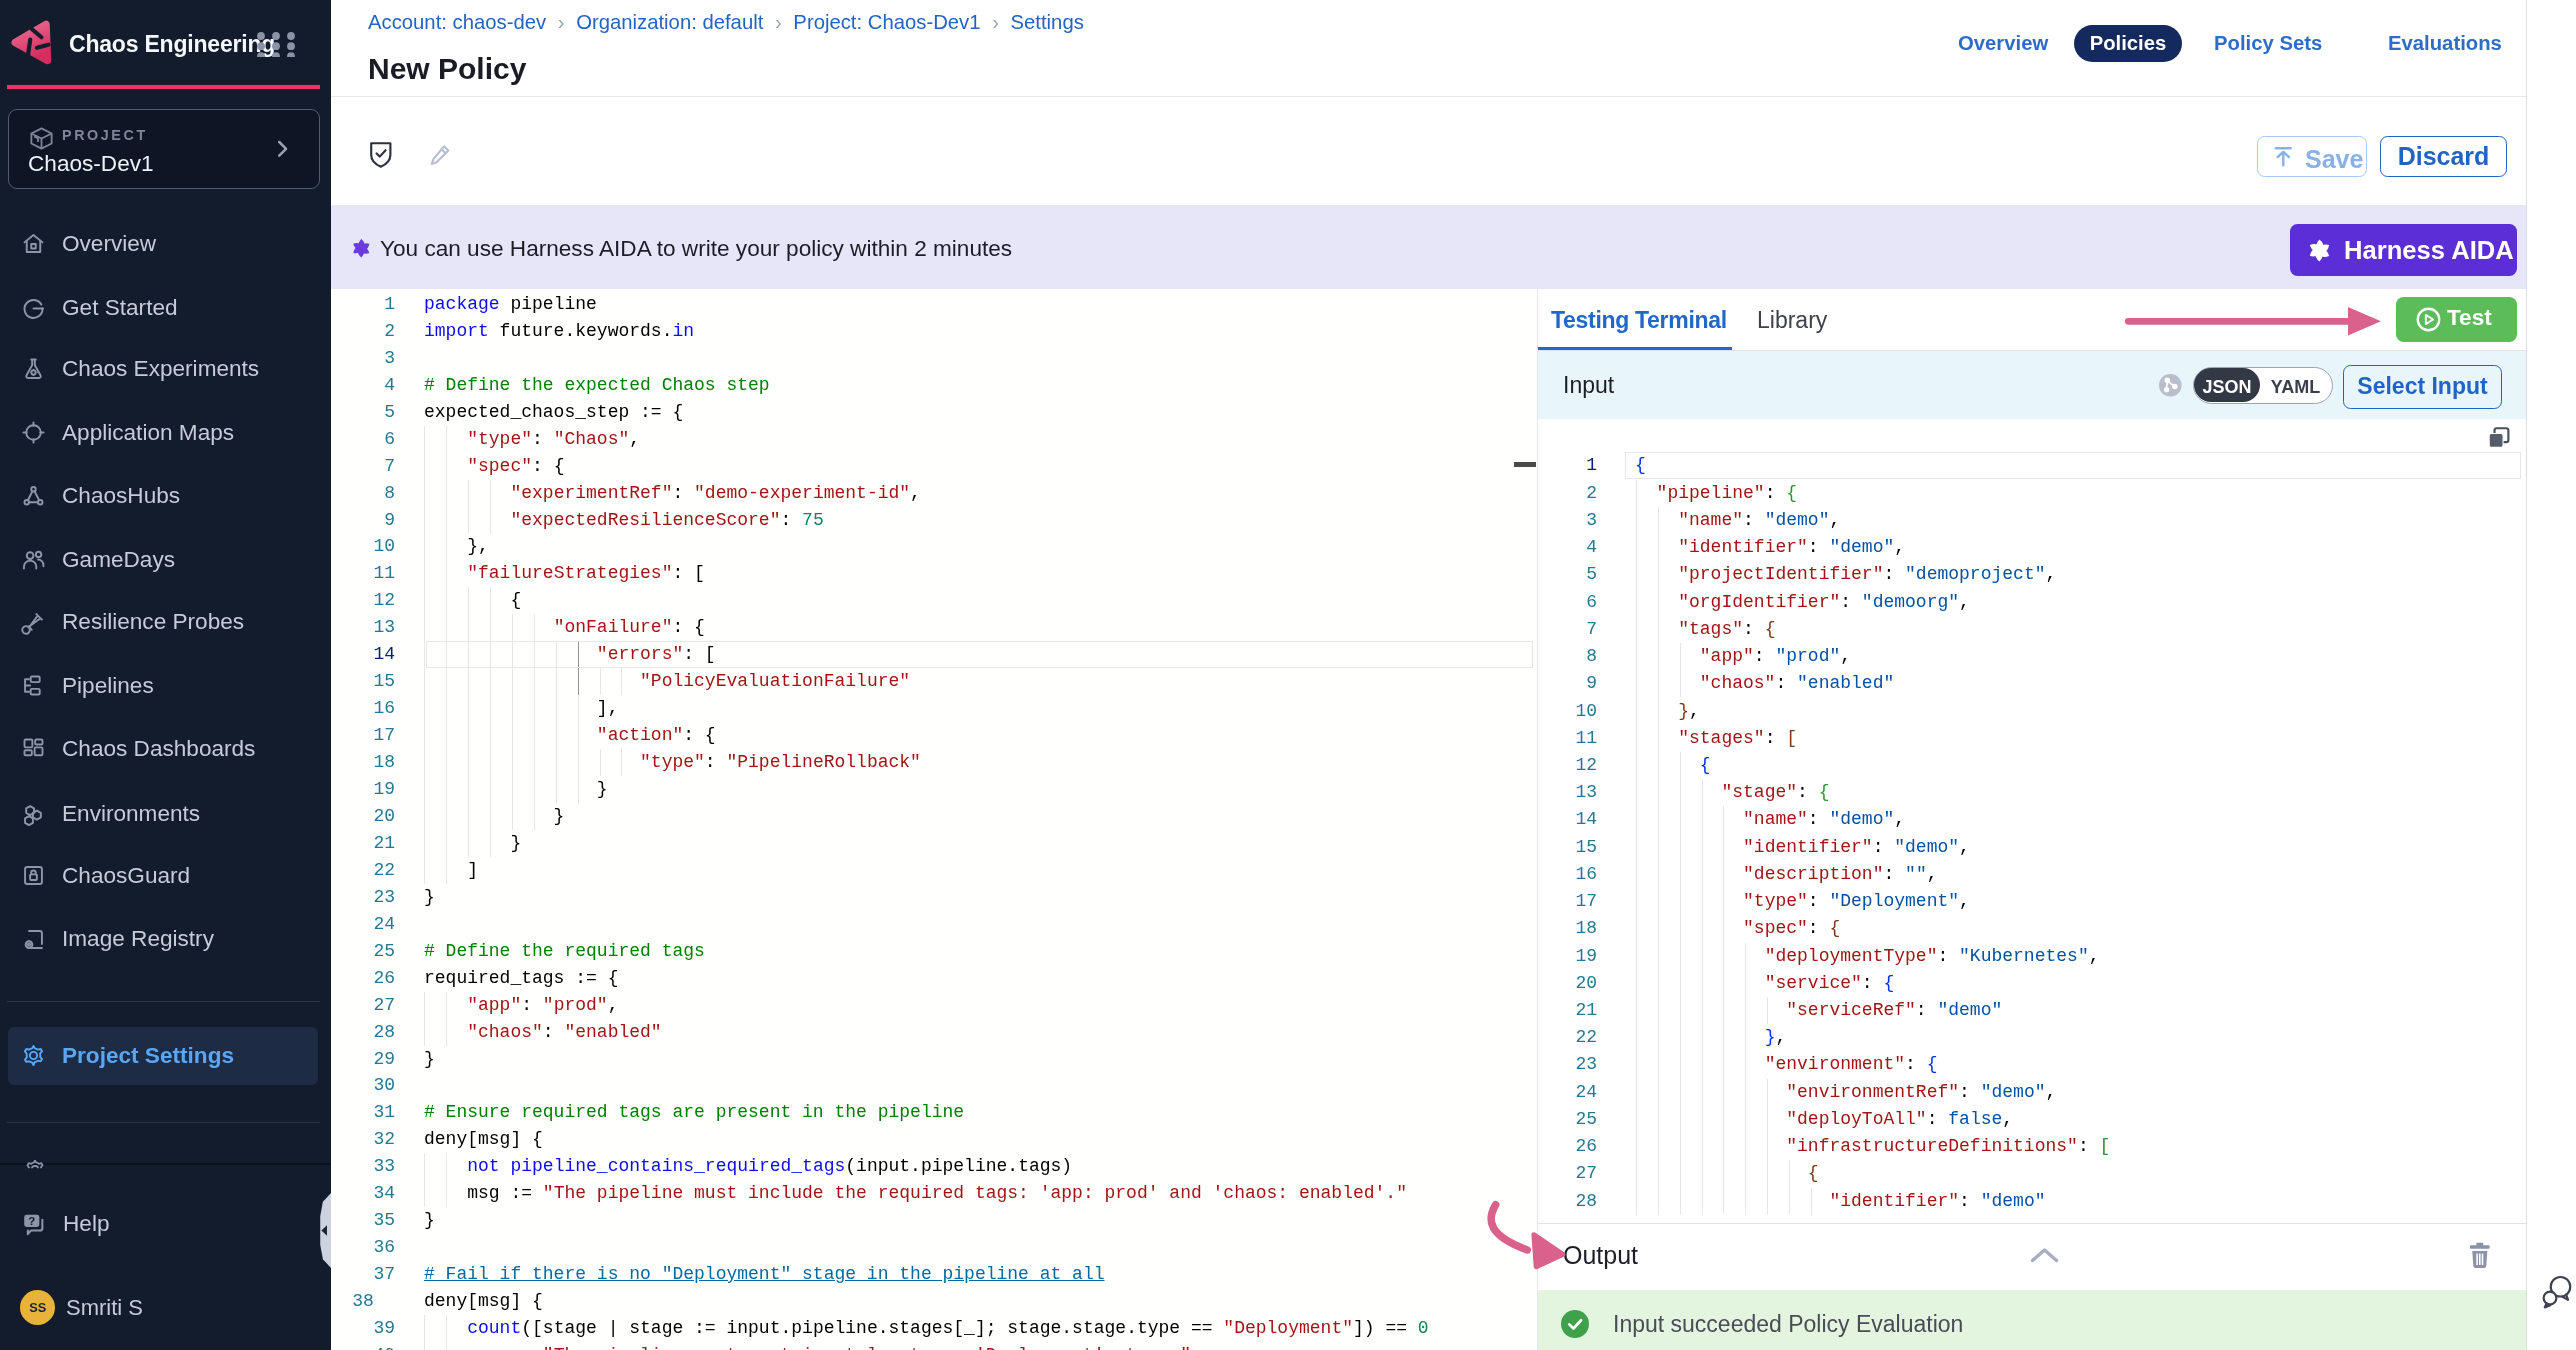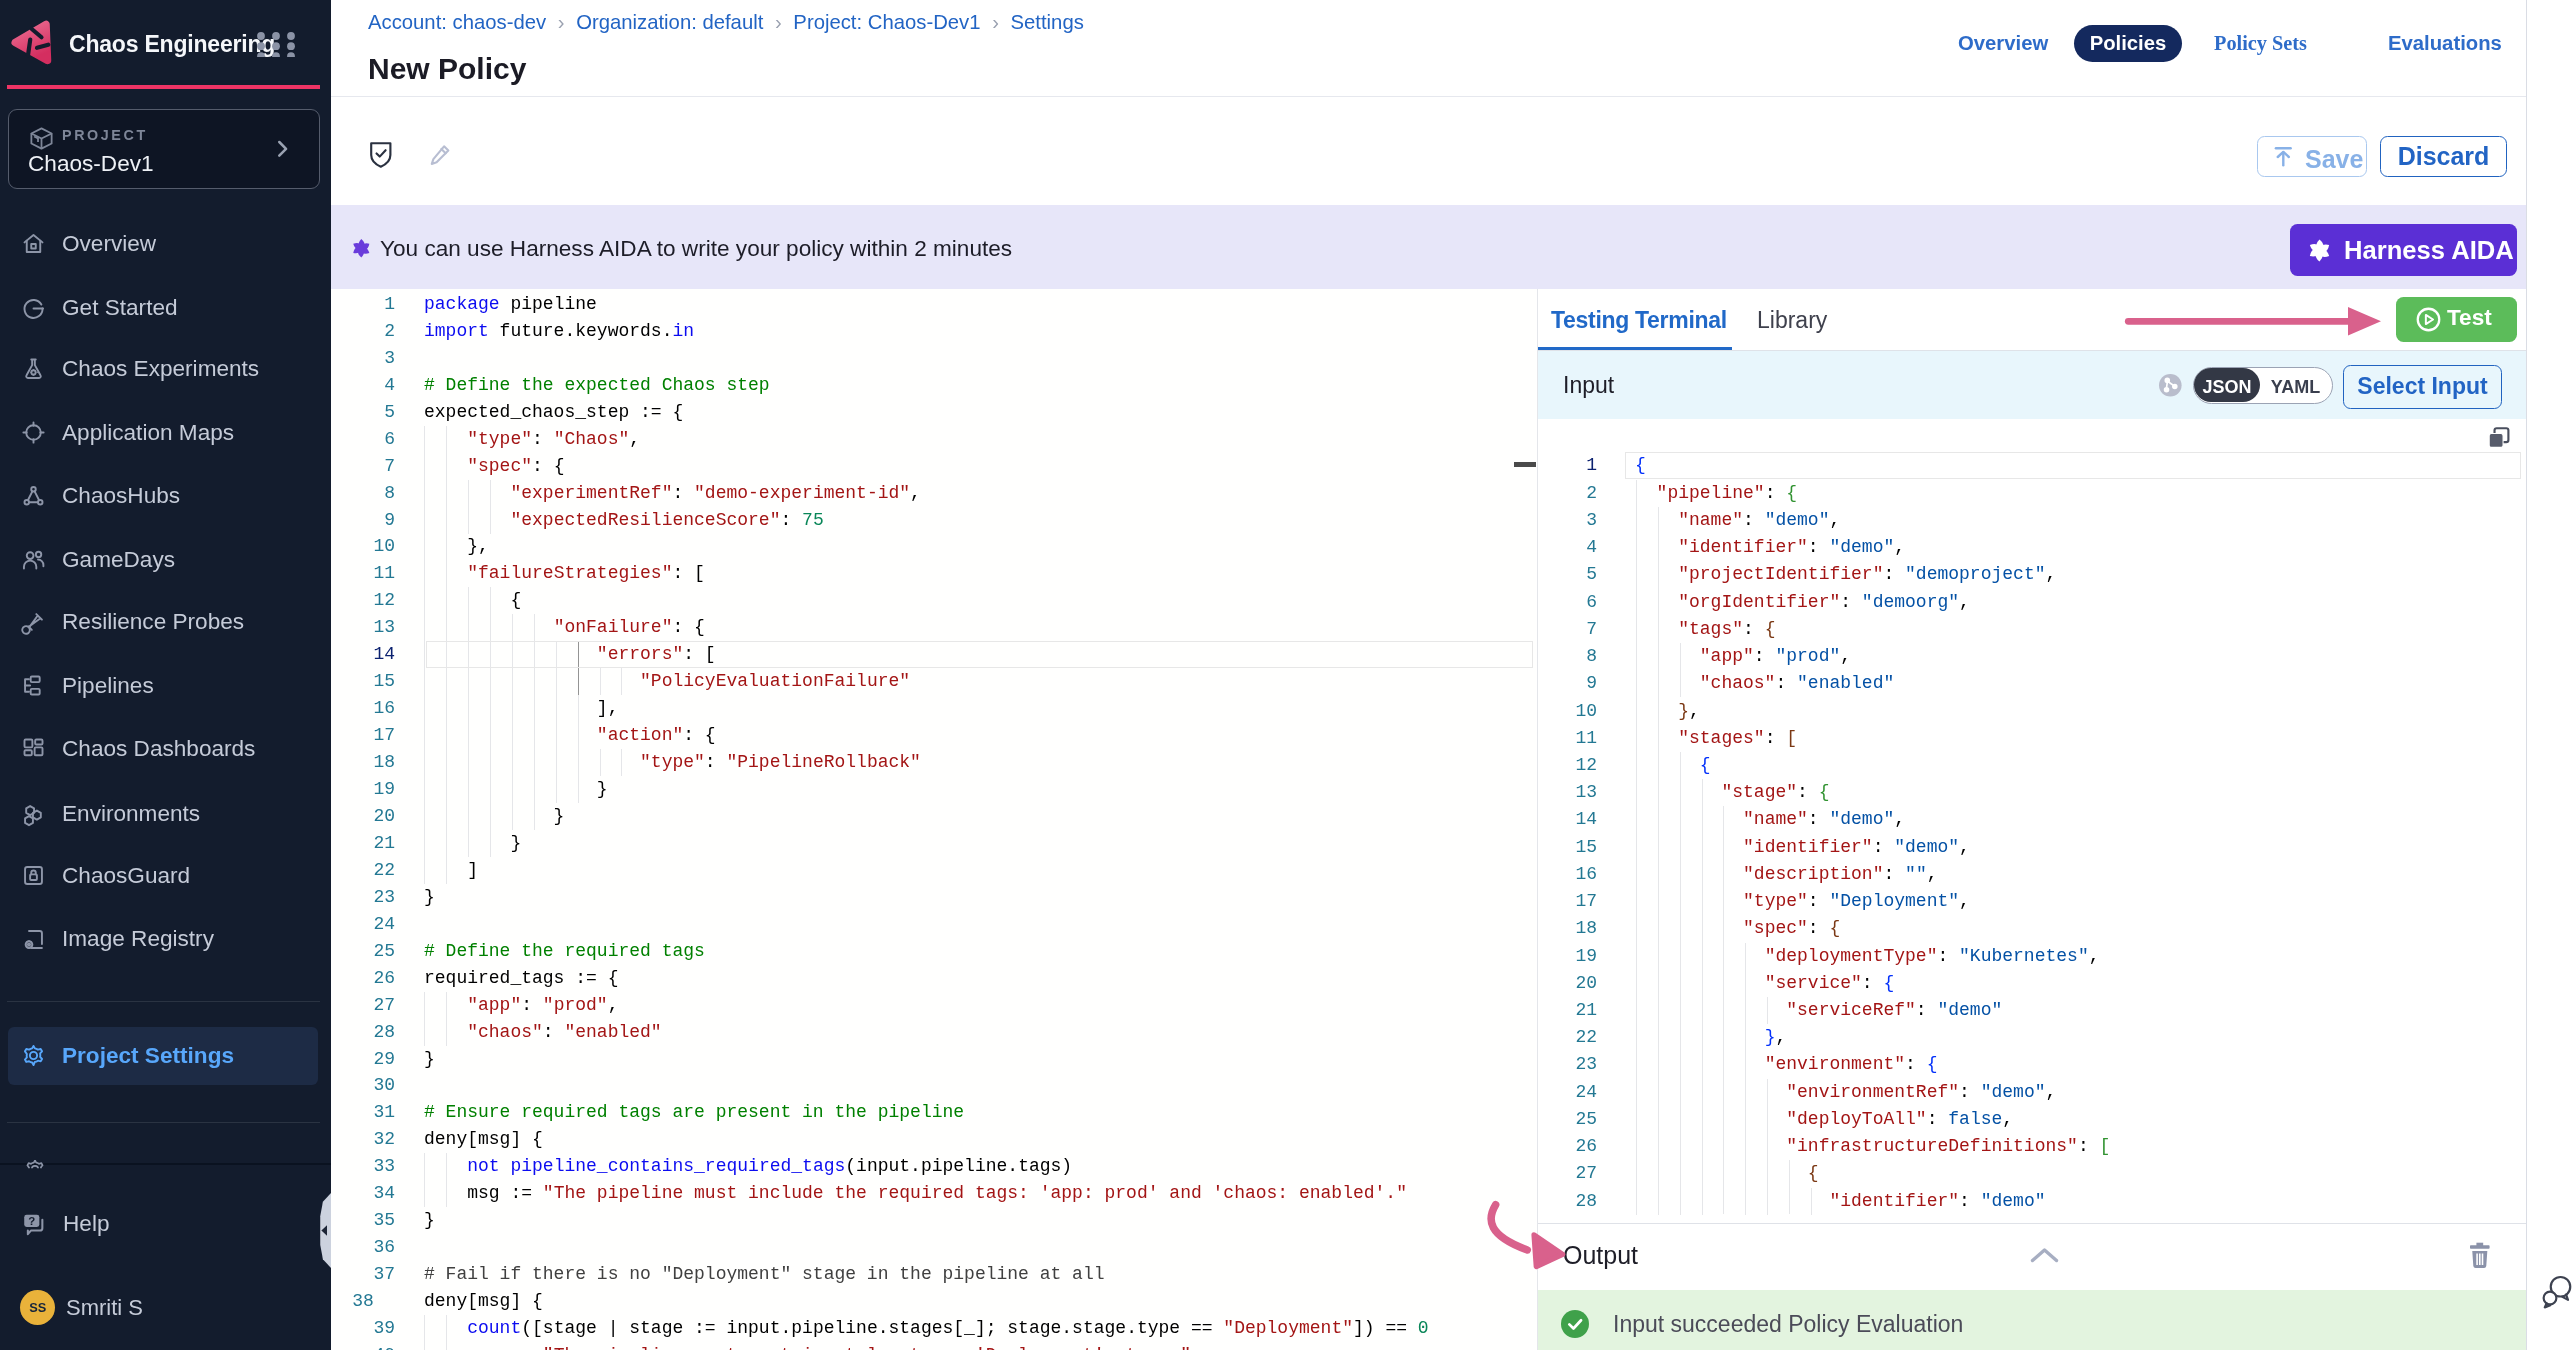--- a/index.html
+++ b/index.html
@@ -147,21 +147,21 @@
 <svg class="a" style="left:313px;top:1192px;" width="19" height="77" viewBox="0 0 25 102">
 <path d="M25 0 L13 13 L9.5 32 L9.5 70 L13 89 L25 102 Z" fill="#ccd2de"></path>
 <path d="M18.5 44 L11 51 L18.5 58 Z" fill="#1c2536"></path>
 </svg>
 <div class="a" style="left:331px;top:0;width:2245px;height:96px;background:#fff;border-bottom:1.1px solid #e6e8ee;"></div>
 <div class="a" style="left:368px;top:10.5px;font-size:20.3px;color:#2264c4;">Account: chaos-dev <span style="color:#9aa1b0;padding:0 6px;">›</span> Organization: default <span style="color:#9aa1b0;padding:0 6px;">›</span> Project: Chaos-Dev1 <span style="color:#9aa1b0;padding:0 6px;">›</span> Settings</div>
 <div class="a" style="left:368px;top:52px;font-size:30px;font-weight:bold;color:#1b1b25;">New Policy</div>
 <div class="a" style="left:1958px;top:32px;font-size:20.3px;font-weight:bold;color:#2e6cc9;">Overview</div>
 <div class="a" style="left:2074px;top:25px;width:108px;height:37px;border-radius:19px;background:#14295e;"></div>
 <div class="a" style="left:2074px;top:32px;width:108px;text-align:center;font-size:20.3px;font-weight:bold;color:#fff;">Policies</div>
-<div class="a" style="left:2214px;top:32px;font-size:20.3px;font-weight:bold;color:#2e6cc9;font-family:Liberation Serif, serif;">Policy Sets</div>
+<div class="a" style="left:2214px;top:32px;font-size:20.3px;font-weight:bold;color:#2e6cc9;">Policy Sets</div>
 <div class="a" style="left:2388px;top:32px;font-size:20.3px;font-weight:bold;color:#2e6cc9;">Evaluations</div>
 <svg class="a" style="left:368px;top:140px;" width="25.6" height="30" viewBox="0 0 24 28" fill="none" stroke="#2a3140" stroke-width="2" stroke-linecap="round" stroke-linejoin="round">
 <path d="M3 3 H21 V14 Q21 21 12 25 Q3 21 3 14 Z"></path>
     <path d="M8 12.5 L11 15.5 L16.5 9.5"></path>
   </svg>
 <svg class="a" style="left:427px;top:142px;" width="25.6" height="30" viewBox="0 0 24 28" fill="none" stroke="#b8bed2" stroke-width="2" stroke-linecap="round" stroke-linejoin="round">
 <path d="M16 4 L20 8 L9 19 L4.5 20.5 L6 16 Z"></path>
     <path d="M13.5 6.5 L17.5 10.5"></path>
   </svg>
 <div class="a" style="left:2257px;top:136px;width:110px;height:41px;border:1.1px solid #a9c8ef;border-radius:7.5px;box-sizing:border-box;"></div>
@@ -279,21 +279,21 @@
 <div class="mono a" style="left:0;top:837px;width:64px;height:27px;line-height:27px;text-align:right;color:#237893;">32</div>
 <div class="mono a" style="left:93px;top:837px;height:27px;line-height:27px;color:#000000;"><span style="color:#000000;">deny[msg]&nbsp;{</span></div>
 <div class="mono a" style="left:0;top:864px;width:64px;height:27px;line-height:27px;text-align:right;color:#237893;">33</div>
 <div class="mono a" style="left:93px;top:864px;height:27px;line-height:27px;color:#000000;">&nbsp;&nbsp;&nbsp;&nbsp;<span style="color:#0c0cf0;">not</span>&nbsp;<span style="color:#0c0cf0;">pipeline_contains_required_tags</span><span style="color:#000000;">(input.pipeline.tags)</span></div>
 <div class="mono a" style="left:0;top:891px;width:64px;height:27px;line-height:27px;text-align:right;color:#237893;">34</div>
 <div class="mono a" style="left:93px;top:891px;height:27px;line-height:27px;color:#000000;"><span style="color:#000000;">&nbsp;&nbsp;&nbsp;&nbsp;msg&nbsp;:=&nbsp;</span><span style="color:#a31515;">"The&nbsp;pipeline&nbsp;must&nbsp;include&nbsp;the&nbsp;required&nbsp;tags:&nbsp;'app:&nbsp;prod'&nbsp;and&nbsp;'chaos:&nbsp;enabled'."</span></div>
 <div class="mono a" style="left:0;top:918px;width:64px;height:27px;line-height:27px;text-align:right;color:#237893;">35</div>
 <div class="mono a" style="left:93px;top:918px;height:27px;line-height:27px;color:#000000;"><span style="color:#000000;">}</span></div>
 <div class="mono a" style="left:0;top:945px;width:64px;height:27px;line-height:27px;text-align:right;color:#237893;">36</div>
 <div class="mono a" style="left:0;top:972px;width:64px;height:27px;line-height:27px;text-align:right;color:#237893;">37</div>
-<div class="mono a" style="left:93px;top:972px;height:27px;line-height:27px;color:#000000;"><span style="color:#404040;">#&nbsp;Fail&nbsp;if&nbsp;there&nbsp;is&nbsp;no&nbsp;"Deployment"&nbsp;stage&nbsp;in&nbsp;the&nbsp;pipeline&nbsp;at&nbsp;all</span></div>
+<div class="mono a" style="left:93px;top:972px;height:27px;line-height:27px;color:#000000;"><span style="color:#0369a1;text-decoration:underline;">#&nbsp;Fail&nbsp;if&nbsp;there&nbsp;is&nbsp;no&nbsp;"Deployment"&nbsp;stage&nbsp;in&nbsp;the&nbsp;pipeline&nbsp;at&nbsp;all</span></div>
 <div class="mono a" style="left:0;top:999px;width:64px;height:27px;line-height:27px;text-align:center;color:#237893;">38</div>
 <div class="mono a" style="left:93px;top:999px;height:27px;line-height:27px;color:#000000;"><span style="color:#000000;">deny[msg]&nbsp;{</span></div>
 <div class="mono a" style="left:0;top:1026px;width:64px;height:27px;line-height:27px;text-align:right;color:#237893;">39</div>
 <div class="mono a" style="left:93px;top:1026px;height:27px;line-height:27px;color:#000000;">&nbsp;&nbsp;&nbsp;&nbsp;<span style="color:#0c0cf0;">count</span><span style="color:#000000;">([stage&nbsp;|&nbsp;stage&nbsp;:=&nbsp;input.pipeline.stages[_];&nbsp;stage.stage.type&nbsp;==&nbsp;</span><span style="color:#a31515;">"Deployment"</span><span style="color:#000000;">])&nbsp;==&nbsp;</span><span style="color:#098658;">0</span></div>
 <div class="mono a" style="left:0;top:1053px;width:64px;height:27px;line-height:27px;text-align:right;color:#237893;">40</div>
 <div class="mono a" style="left:93px;top:1053px;height:27px;line-height:27px;color:#000000;"><span style="color:#000000;">&nbsp;&nbsp;&nbsp;&nbsp;msg&nbsp;:=&nbsp;</span><span style="color:#a31515;">"The&nbsp;pipeline&nbsp;must&nbsp;contain&nbsp;at&nbsp;least&nbsp;one&nbsp;'Deployment'&nbsp;stage."</span></div>
 <div class="a" style="left:1183px;top:173px;width:29px;height:4.5px;background:#4a4a4a;"></div>
 </div>
 <div class="a" style="left:1537px;top:289px;width:1.5px;height:1061px;background:#e4e6ea;"></div>
 <div class="a" style="left:1538px;top:289px;width:988px;height:1061px;background:#fff;"></div>

